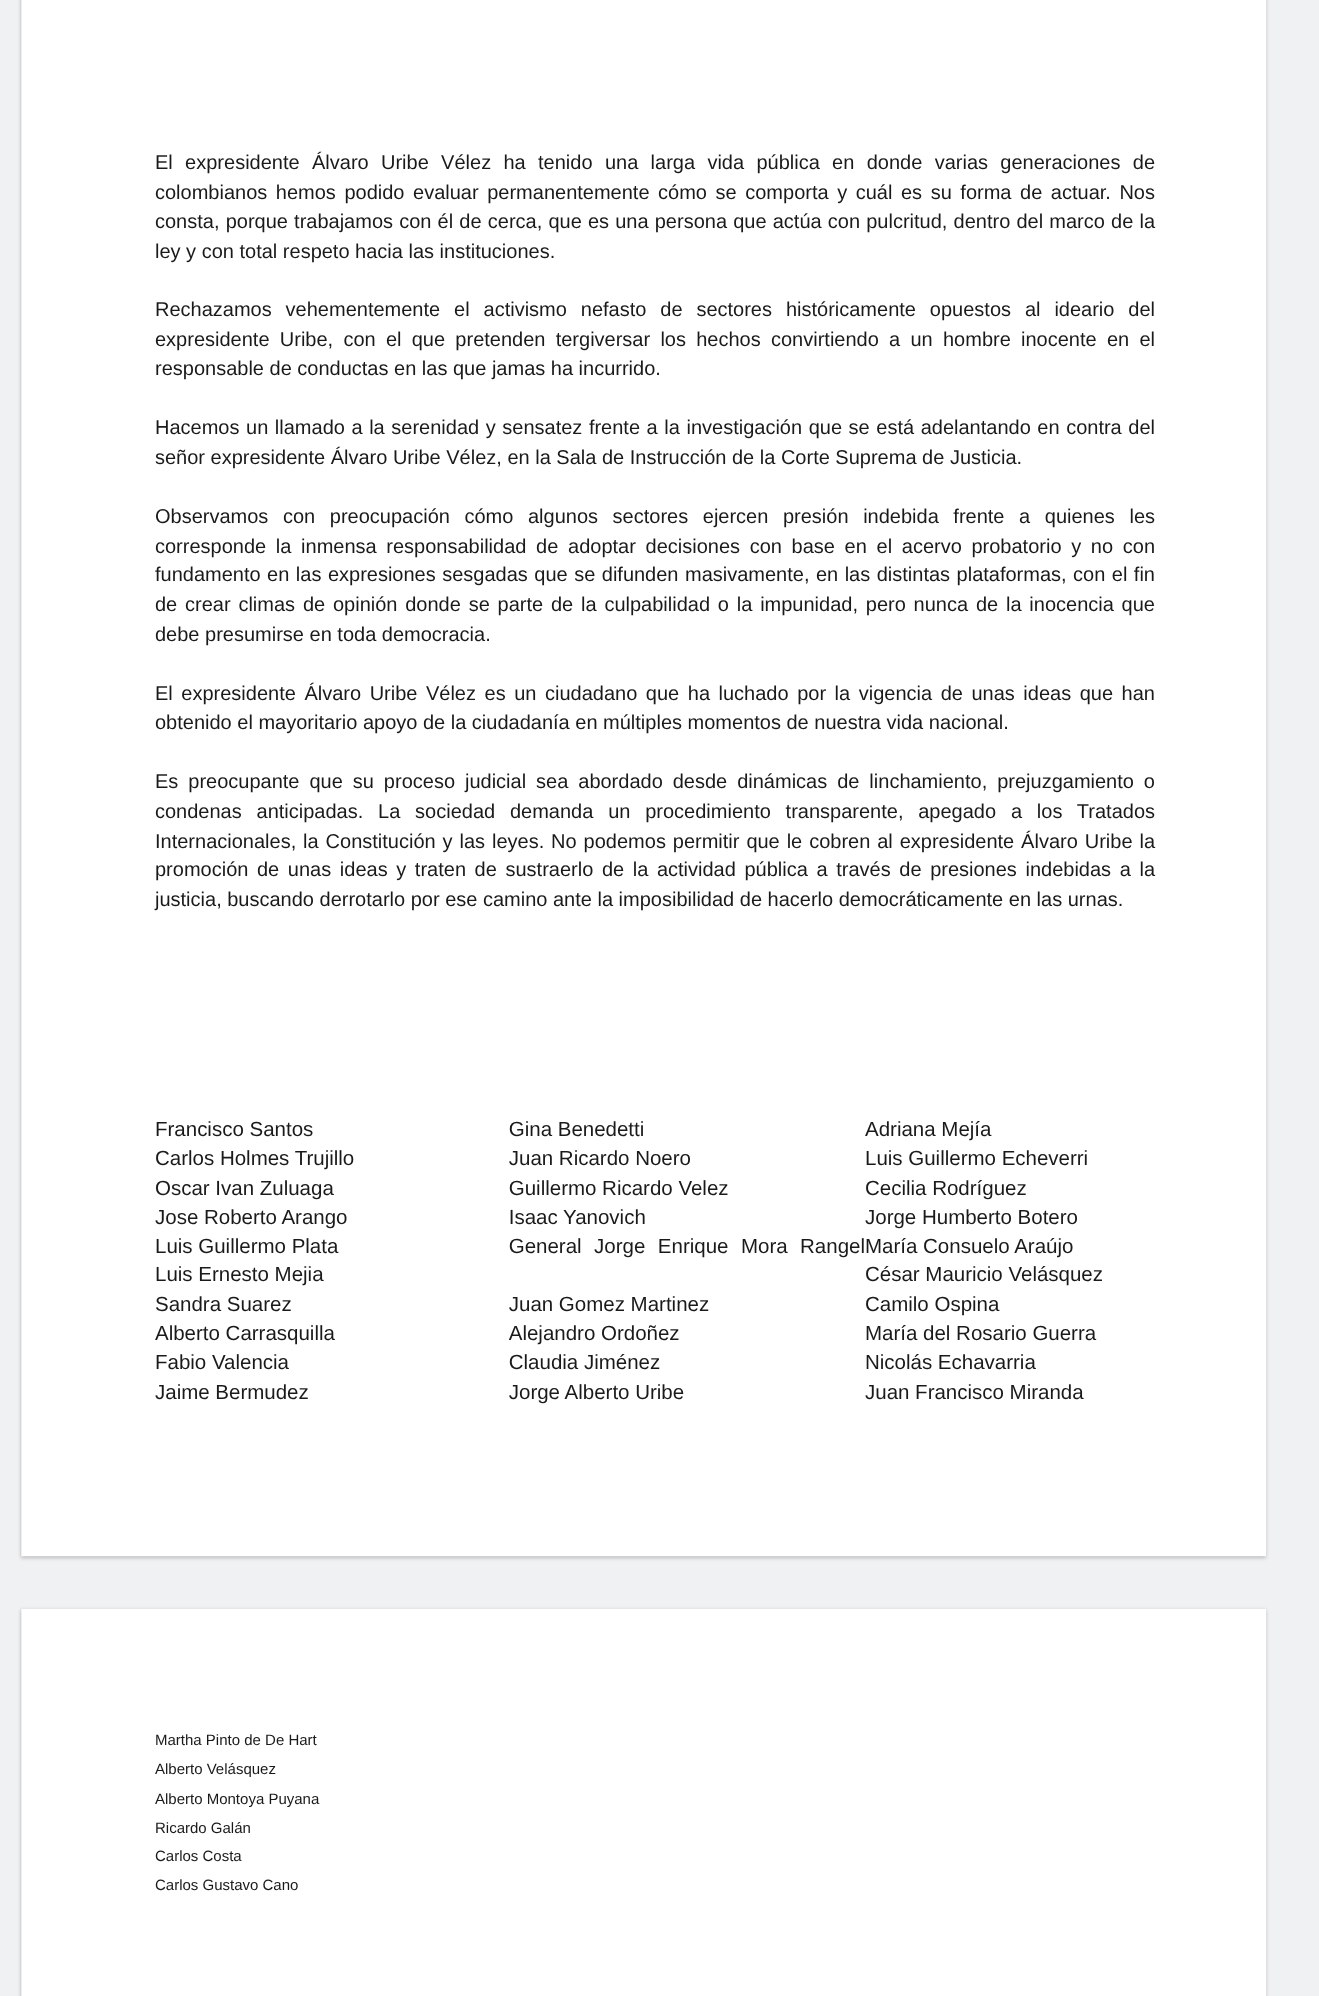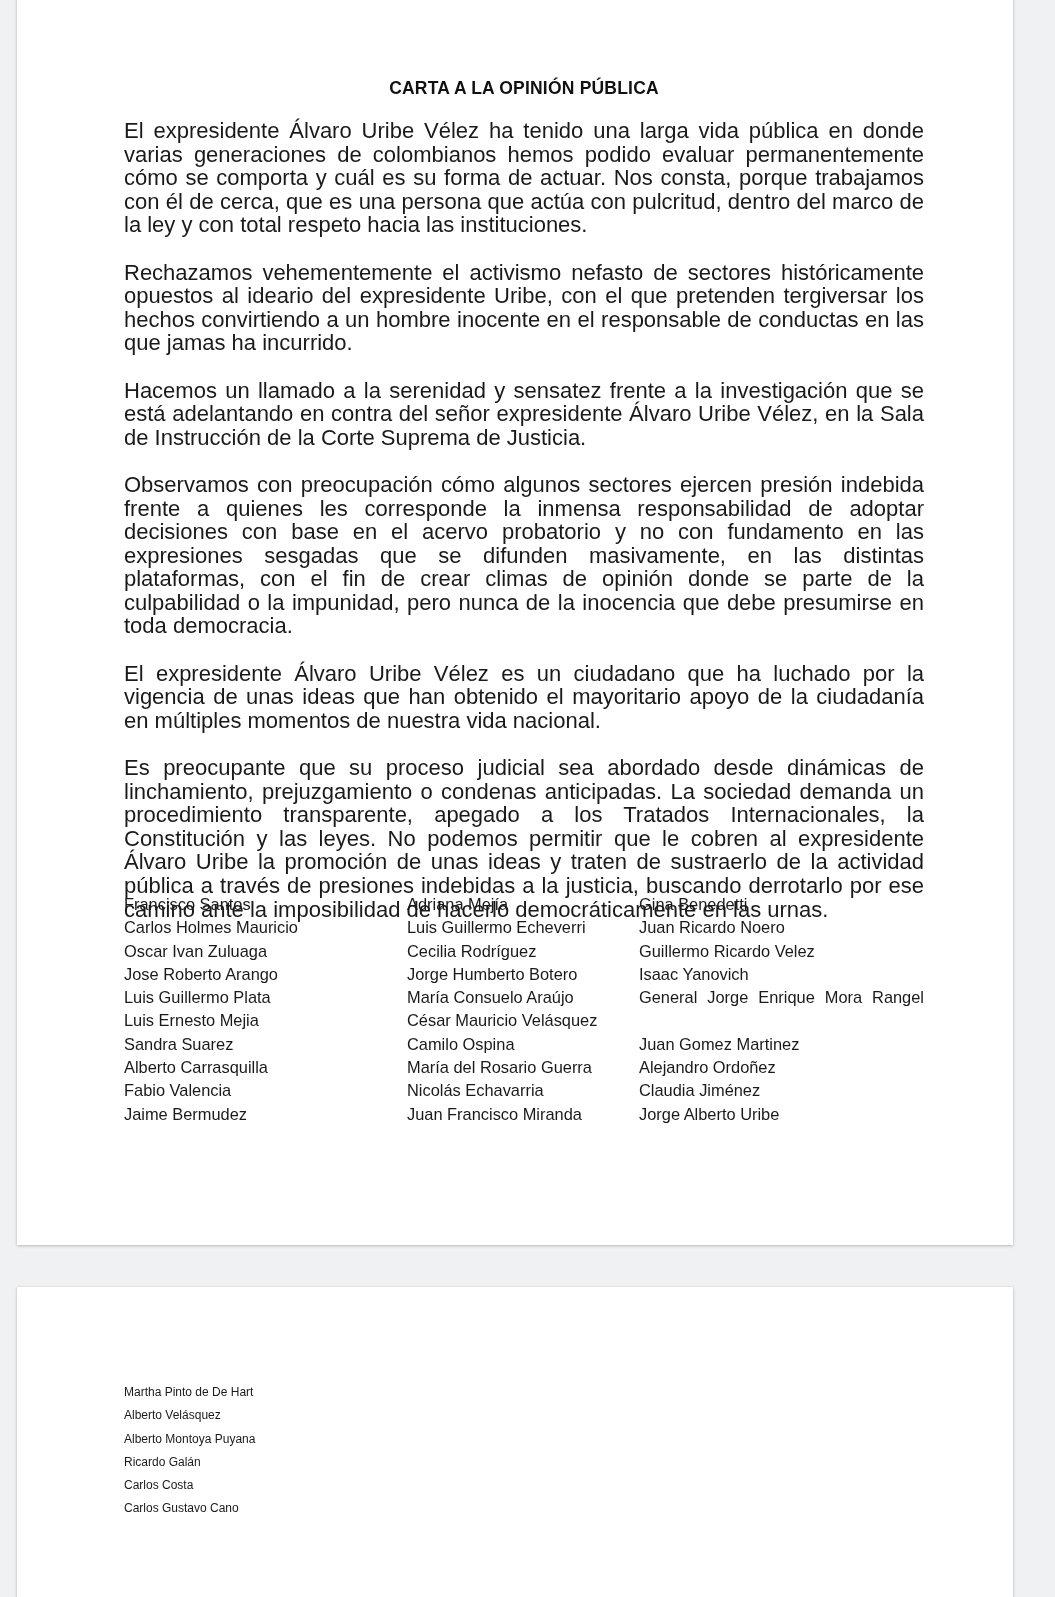--- a/index.html
+++ b/index.html
@@ -63,21 +63,21 @@
   .body-block {
     position: absolute;
     left: 107px;
     top: 127px;
     width: 800px;
   }
 
   .para {
     text-align: justify;
     text-justify: inter-word;
-    font-size: 22px;
+    font-size: 16px;
     line-height: 23.6px;
     color: #1a1a1a;
     margin: 0 0 23.6px 0;
     -webkit-hyphens: none;
     hyphens: none;
   }
   .para:last-child { margin-bottom: 0; }
 
   
   .signatures {
@@ -125,71 +125,70 @@
   }
 </style>
 </head>
 <body>
 
 <div class="viewer">
 
   <div class="page" id="page-1">
     <div class="page-inner">
 
-      <div class="doc-title">CARTA A LA OPINIÓN PÚBLICA</div>
 
       <div class="body-block">
         <p class="para">El expresidente Álvaro Uribe Vélez ha tenido una larga vida pública en donde varias generaciones de colombianos hemos podido evaluar permanentemente cómo se comporta y cuál es su forma de actuar. Nos consta, porque trabajamos con él de cerca, que es una persona que actúa con pulcritud, dentro del marco de la ley y con total respeto hacia las instituciones.</p>
         <p class="para">Rechazamos vehementemente el activismo nefasto de sectores históricamente opuestos al ideario del expresidente Uribe, con el que pretenden tergiversar los hechos convirtiendo a un hombre inocente en el responsable de conductas en las que jamas ha incurrido.</p>
         <p class="para">Hacemos un llamado a la serenidad y sensatez frente a la investigación que se está adelantando en contra del señor expresidente Álvaro Uribe Vélez, en la Sala de Instrucción de la Corte Suprema de Justicia.</p>
         <p class="para">Observamos con preocupación cómo algunos sectores ejercen presión indebida frente a quienes les corresponde la inmensa responsabilidad de adoptar decisiones con base en el acervo probatorio y no con fundamento en las expresiones sesgadas que se difunden masivamente, en las distintas plataformas, con el fin de crear climas de opinión donde se parte de la culpabilidad o la impunidad, pero nunca de la inocencia que debe presumirse en toda democracia.</p>
         <p class="para">El expresidente Álvaro Uribe Vélez es un ciudadano que ha luchado por la vigencia de unas ideas que han obtenido el mayoritario apoyo de la ciudadanía en múltiples momentos de nuestra vida nacional.</p>
         <p class="para">Es preocupante que su proceso judicial sea abordado desde dinámicas de linchamiento, prejuzgamiento o condenas anticipadas. La sociedad demanda un procedimiento transparente, apegado a los Tratados Internacionales, la Constitución y las leyes. No podemos permitir que le cobren al expresidente Álvaro Uribe la promoción de unas ideas y traten de sustraerlo de la actividad pública a través de presiones indebidas a la justicia, buscando derrotarlo por ese camino ante la imposibilidad de hacerlo democráticamente en las urnas.</p>
       </div>
 
       <div class="signatures">
 
         <div class="sig-col sig-col-1">
           <div class="sig-name">Francisco Santos</div>
-          <div class="sig-name">Carlos Holmes Mauricio</div>
+          <div class="sig-name">Carlos Holmes Trujillo</div>
           <div class="sig-name">Oscar Ivan Zuluaga</div>
           <div class="sig-name">Jose Roberto Arango</div>
           <div class="sig-name">Luis Guillermo Plata</div>
           <div class="sig-name">Luis Ernesto Mejia</div>
           <div class="sig-name">Sandra Suarez</div>
           <div class="sig-name">Alberto Carrasquilla</div>
           <div class="sig-name">Fabio Valencia</div>
           <div class="sig-name">Jaime Bermudez</div>
+        </div>
+
+        <div class="sig-col sig-col-2">
+          <div class="sig-name">Gina Benedetti</div>
+          <div class="sig-name">Juan Ricardo Noero</div>
+          <div class="sig-name">Guillermo Ricardo Velez</div>
+          <div class="sig-name">Isaac Yanovich</div>
+          <div class="sig-name wrap">General Jorge Enrique Mora Rangel</div>
+          <div class="sig-name">Juan Gomez Martinez</div>
+          <div class="sig-name">Alejandro Ordoñez</div>
+          <div class="sig-name">Claudia Jiménez</div>
+          <div class="sig-name">Jorge Alberto Uribe</div>
         </div>
 
         <div class="sig-col sig-col-3">
           <div class="sig-name">Adriana Mejía</div>
           <div class="sig-name">Luis Guillermo Echeverri</div>
           <div class="sig-name">Cecilia Rodríguez</div>
           <div class="sig-name">Jorge Humberto Botero</div>
           <div class="sig-name">María Consuelo Araújo</div>
           <div class="sig-name">César Mauricio Velásquez</div>
           <div class="sig-name">Camilo Ospina</div>
           <div class="sig-name">María del Rosario Guerra</div>
           <div class="sig-name">Nicolás Echavarria</div>
           <div class="sig-name">Juan Francisco Miranda</div>
         </div>
 
-        <div class="sig-col sig-col-2">
-          <div class="sig-name">Gina Benedetti</div>
-          <div class="sig-name">Juan Ricardo Noero</div>
-          <div class="sig-name">Guillermo Ricardo Velez</div>
-          <div class="sig-name">Isaac Yanovich</div>
-          <div class="sig-name wrap">General Jorge Enrique Mora Rangel</div>
-          <div class="sig-name">Juan Gomez Martinez</div>
-          <div class="sig-name">Alejandro Ordoñez</div>
-          <div class="sig-name">Claudia Jiménez</div>
-          <div class="sig-name">Jorge Alberto Uribe</div>
-        </div>
-
       </div>
     </div>
   </div>
 
   <div class="page" id="page-2">
     <div class="page-inner">
       <div class="page2-names">
         <div class="sig-name">Martha Pinto de De Hart</div>
         <div class="sig-name">Alberto Velásquez</div>
         <div class="sig-name">Alberto Montoya Puyana</div>

